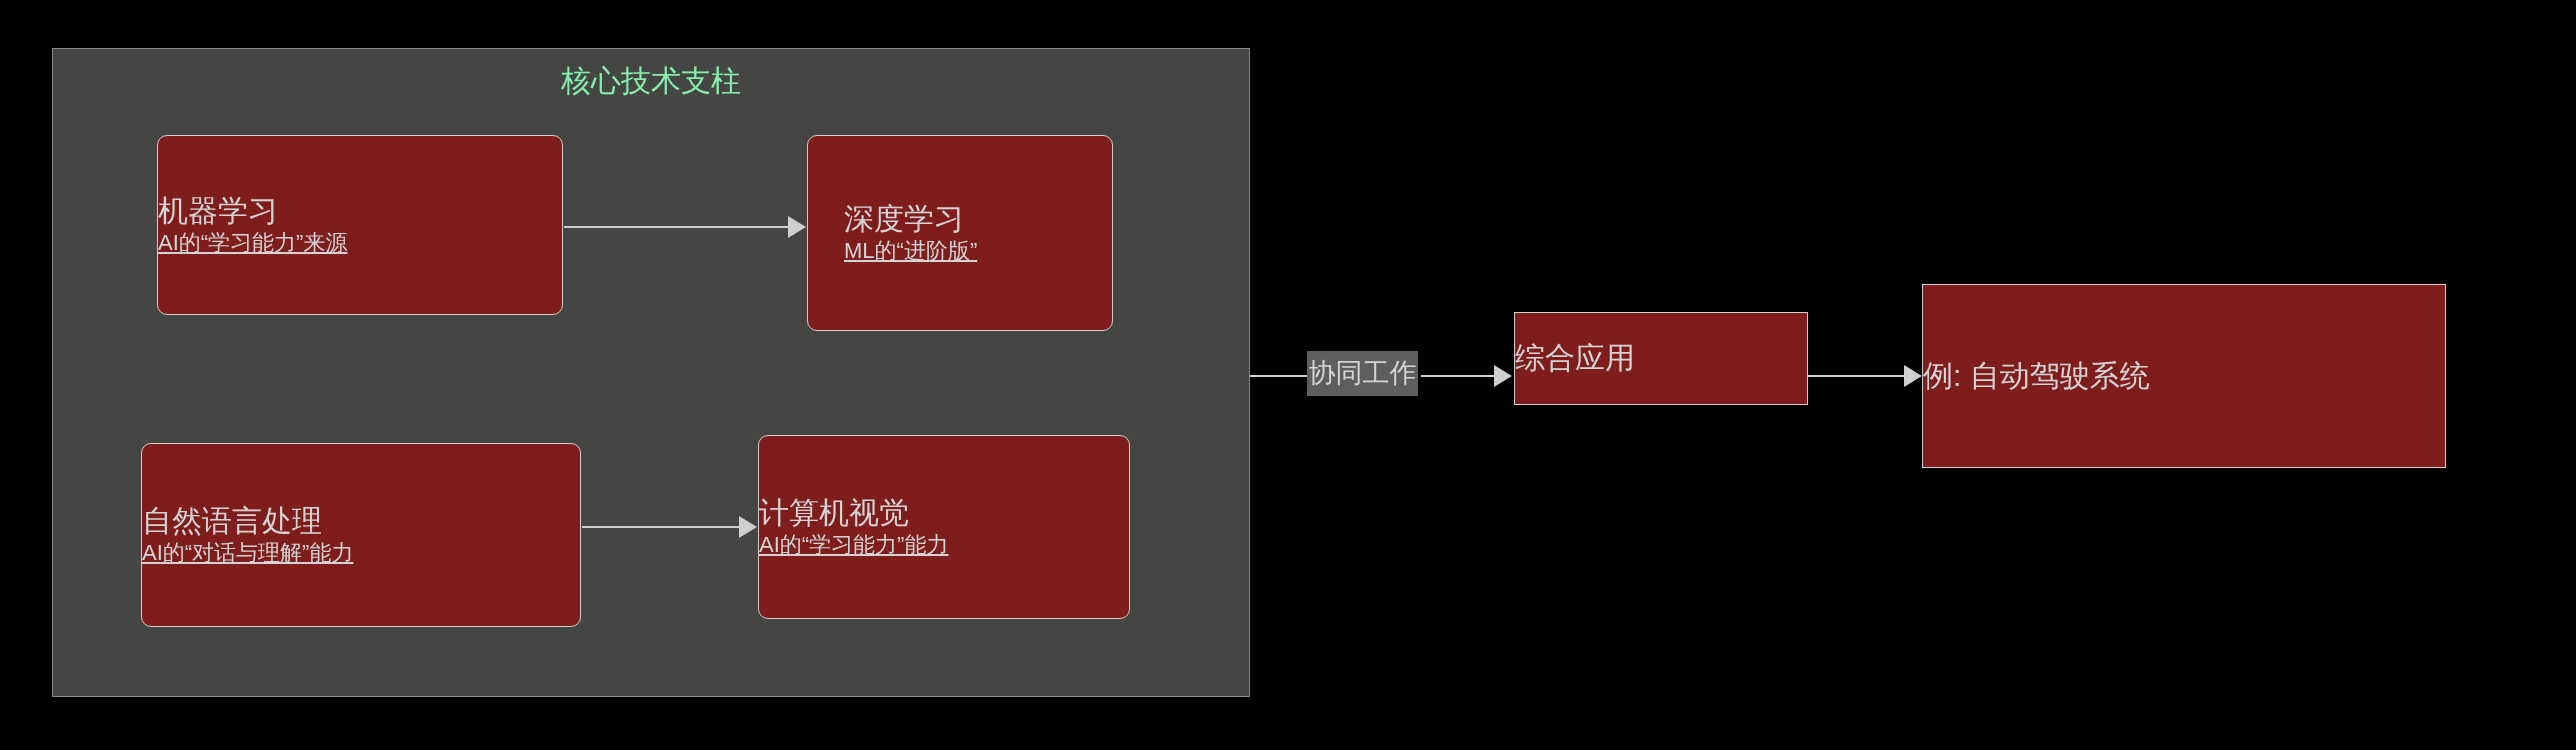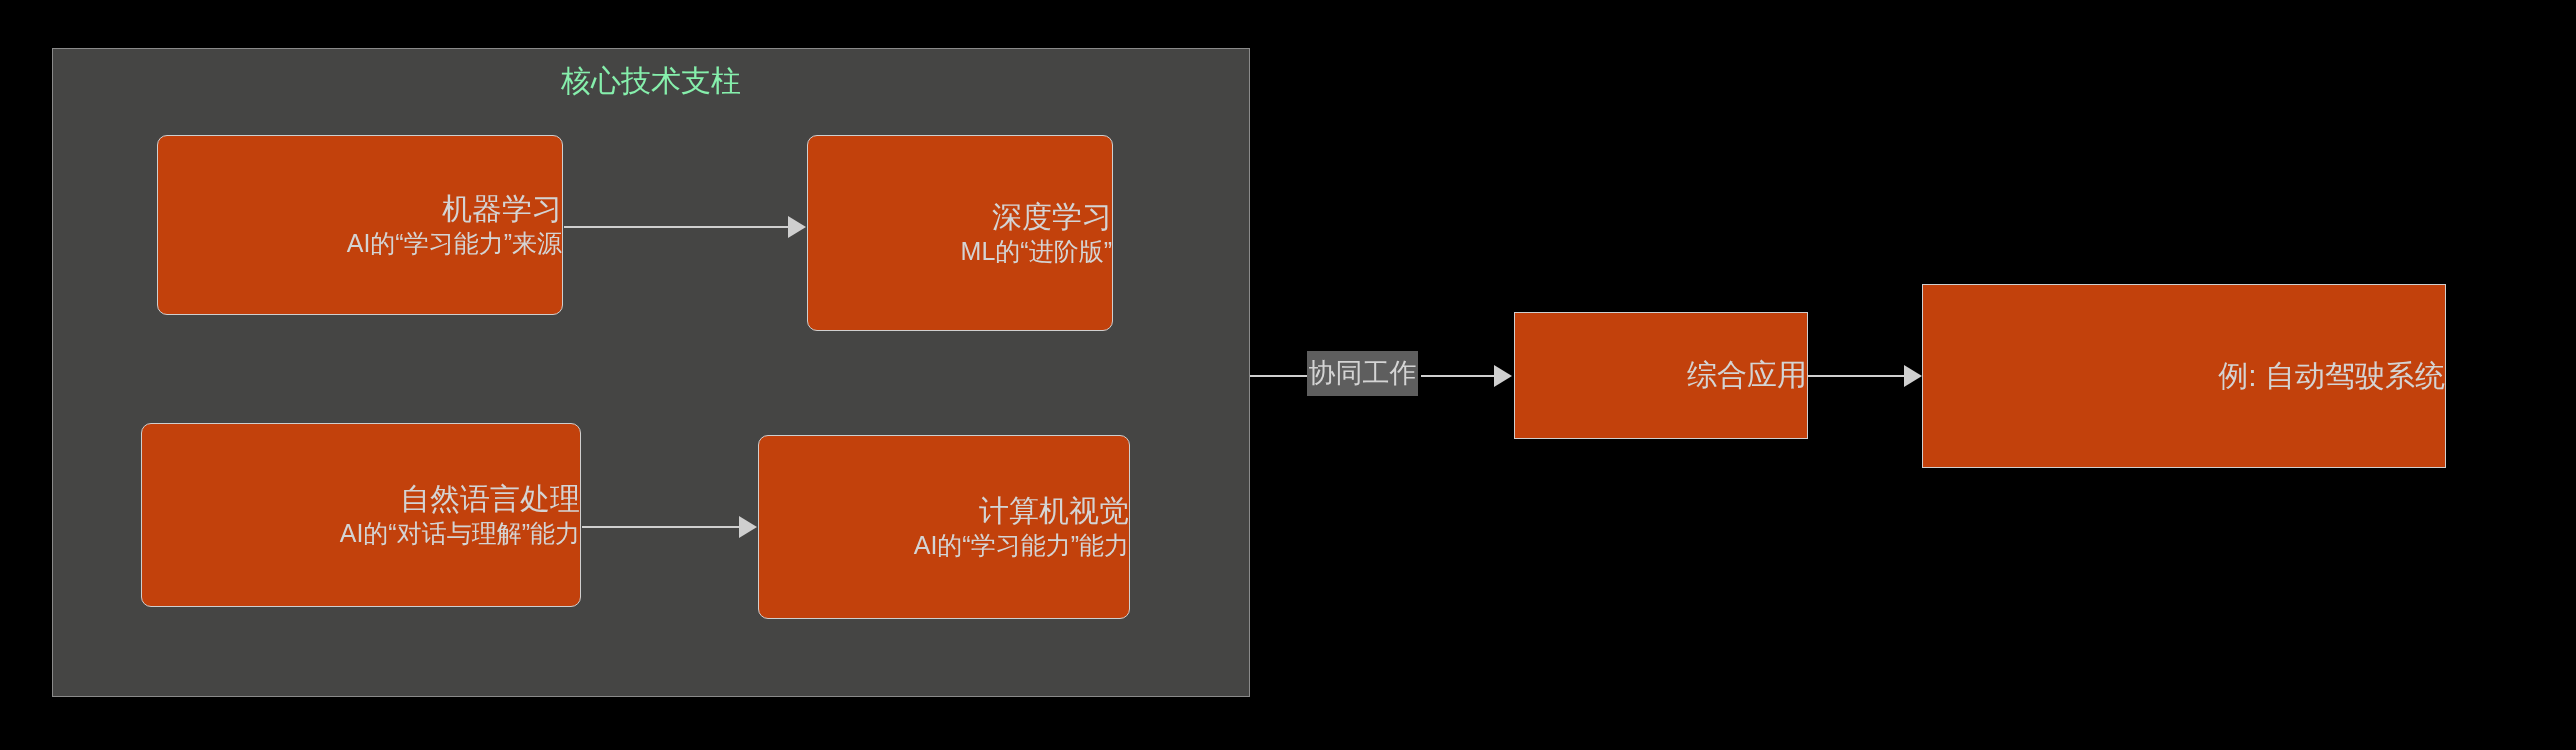--- a/index.html
+++ b/index.html
@@ -37,39 +37,39 @@
     text-align: center;
     color: #86efac;
     font-size: 30px;
     line-height: 1.2;
     white-space: nowrap;
   }
 
   
   .node {
     position: absolute;
-    background: #c2410c;
+    background: #7f1d1d;
     border: 1.6px solid #cfcfcf;
     box-sizing: border-box;
     display: flex;
     flex-direction: column;
-    align-items: flex-end;
+    align-items: flex-start;
     justify-content: center;
     color: #d4d4d4;
     text-align: center;
   }
   .node.rounded { border-radius: 10px; }
   .node .line1 { font-size: 30px; line-height: 1.22; white-space: nowrap; }
-  .node .line2 { font-size: 25px; line-height: 1.22; white-space: nowrap; }
+  .node .line2 { font-size: 22px; line-height: 1.22; white-space: nowrap; text-decoration: underline; }
 
   #node-ml   { left: 157px;  top: 134px; width: 406px; height: 180px; }
   #node-dl   { left: 806px; top: 134px; width: 306px; height: 180px; }
   #node-nlp  { left: 140px;  top: 434px; width: 440px; height: 184px; }
   #node-cv   { left: 757px;  top: 434px; width: 405px; height: 184px; }
-  #node-app  { left: 1514px; top: 312px; width: 294px; height: 127px; }
+  #node-app  { left: 1514px; top: 312px; width: 294px; height: 93px; }
   #node-ex   { left: 1922px; top: 284px; width: 524px; height: 184px; }
 
   
   .edge-line {
     position: absolute;
     height: 2.3px;
     background: #cfcfcf;
   }
   .edge-head {
     position: absolute;
@@ -110,21 +110,21 @@
     <div class="node rounded" id="node-ml" style="left:104px; top:86px; width:406px; height:180px;">
       <div class="line1">机器学习</div>
       <div class="line2">AI的“学习能力”来源</div>
     </div>
 
     <div class="node rounded" id="node-dl" style="left:754px; top:86px; width:306px; height:196px;padding-left:36px;">
       <div class="line1">深度学习</div>
       <div class="line2">ML的“进阶版”</div>
     </div>
 
-    <div class="node rounded" id="node-nlp" style="left:88px; top:374px; width:440px; height:184px;">
+    <div class="node rounded" id="node-nlp" style="left:88px; top:394px; width:440px; height:184px;">
       <div class="line1">自然语言处理</div>
       <div class="line2">AI的“对话与理解”能力</div>
     </div>
 
     <div class="node rounded" id="node-cv" style="left:705px; top:386px; width:372px; height:184px;">
       <div class="line1">计算机视觉</div>
       <div class="line2">AI的“学习能力”能力</div>
     </div>
 
     <div class="edge-line" style="left:511px; top:177px; width:226px;"></div>

